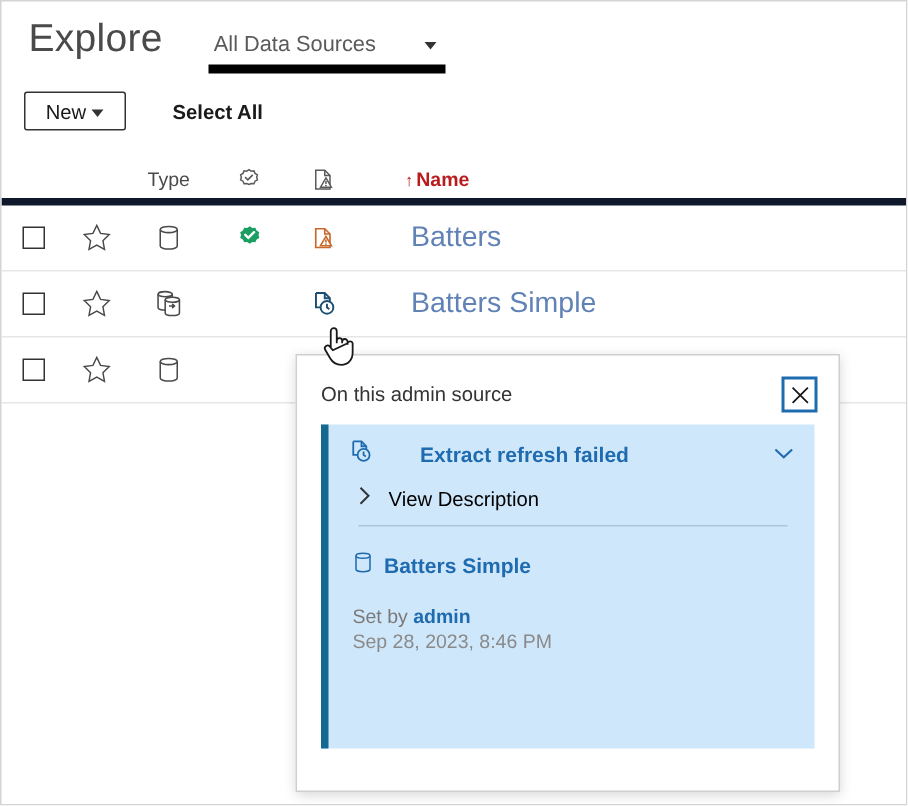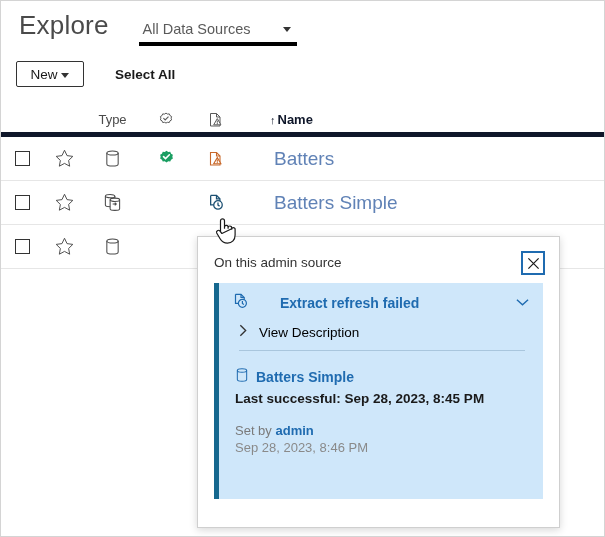--- a/index.html
+++ b/index.html
@@ -32,21 +32,21 @@
   .page-title {
     font-size: 26px;
     font-weight: 400;
     color: #4a4a4a;
     letter-spacing: .2px;
     line-height: 32px;
   }
   .source-select {
     margin-left: 30px;
     position: relative;
-    border-bottom: 4px solid #000000;
+    border-bottom: 6px solid #000000;
     padding: 0 26px 4px 4px;
     cursor: pointer;
     min-width: 128px;
   }
   .source-select .label {
     font-size: 14.5px;
     color: #5a5a5a;
   }
   .caret {
     position: absolute;
@@ -113,21 +113,21 @@
     color: #333;
   }
   .c-check  { width: 42px; display:flex; justify-content:center; align-items:center; }
   .c-star   { width: 42px; display:flex; justify-content:center; align-items:center; }
   .c-type   { width: 55px; display:flex; justify-content:center; align-items:center; }
   .c-cert   { width: 52px; display:flex; justify-content:center; align-items:center; }
   .c-qual   { width: 48px; display:flex; justify-content:center; align-items:center; }
   .c-name   { flex: 1; padding-left: 34px; }
 
   .t-head .c-type { font-size: 13px; color:#4a4a4a; }
-  .t-head .c-name { font-size: 13px; color:#0f172a; font-weight: 700; padding-left: 30px;}
+  .t-head .c-name { font-size: 13px; color:#b91c1c; font-weight: 700; padding-left: 30px;}
   .sort-arrow { font-size: 11px; margin-right: 2px; }
 
   .checkbox {
     width: 15px; height: 15px;
     border: 1.4px solid #333;
     background: #fff;
     box-sizing: border-box;
     cursor: pointer;
   }
   .name-link {
@@ -430,21 +430,20 @@
       <div class="ds-row">
         <span>
           <svg width="14" height="16" viewBox="0 0 18 20" aria-hidden="true">
             <path d="M3 4.2v11.6c0 1.2 2.7 2.2 6 2.2s6-1 6-2.2V4.2" fill="none" stroke="#1f6bb0" stroke-width="1.3"></path>
             <ellipse cx="9" cy="4.2" rx="6" ry="2.2" fill="none" stroke="#1f6bb0" stroke-width="1.3"></ellipse>
           </svg>
         </span>
         <span class="txt">Batters Simple</span>
       </div>
 
-      <div class="detail-line">Last successful: Sep 28, 2023, 8:45 PM</div>
 
 
       <div class="setby-line"><span>Set by </span><b>admin</b></div>
       <div class="setby-date">Sep 28, 2023, 8:46 PM</div>
     </div>
   </div>
 
   <div class="cursor">
     <svg width="26" height="32" viewBox="0 0 26 32" aria-hidden="true">
       <path d="M8.5 16.5V5.8a2 2 0 0 1 4 0v8.0m0-1.6a1.8 1.8 0 0 1 3.6 0v1.6m0-1.0a1.8 1.8 0 0 1 3.6 0v2.0m0-1.0a1.8 1.8 0 0 1 3.4 0v6.2c0 4.8-3.0 8.2-7.6 8.2-4.0 0-5.8-1.6-7.4-4.4l-3.4-5.8a1.9 1.9 0 0 1 3.1-2.1l2.1 2.6z" fill="#ffffff" stroke="#1a1a1a" stroke-width="1.2" stroke-linejoin="round"></path>

